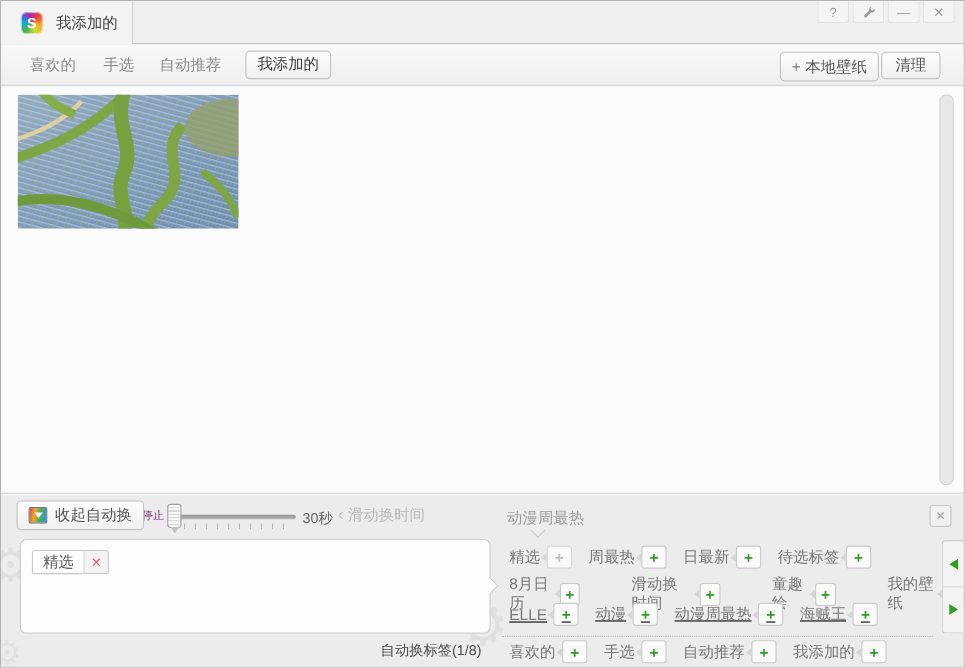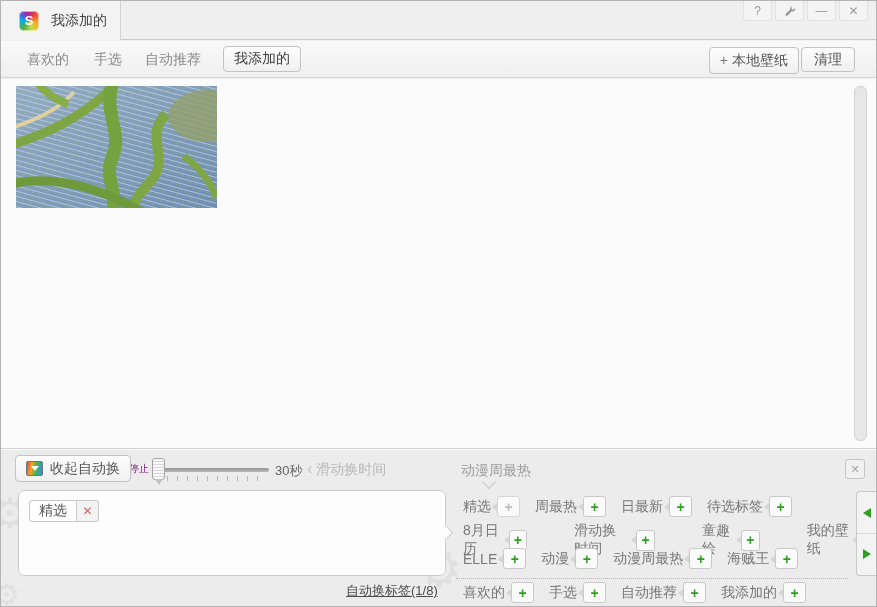--- a/index.html
+++ b/index.html
@@ -95,24 +95,24 @@
   .selected-box .tail { position:absolute; right:-6px; top:36px; width:11px; height:11px;
                   background:#fdfdfd; border-right:1px solid #ccc; border-top:1px solid #ccc;
                   transform:rotate(45deg); }
   .chip { position:absolute; left:10px; top:9px; display:flex; height:22px; }
   .chip-label { padding:0 9px; display:flex; align-items:center; font-size:14px; color:#555;
                 background:#fff; border:1px solid #c8c8c8; border-radius:3px 0 0 3px; }
   .chip-remove { position:relative; width:22px; display:flex; align-items:center; justify-content:center;
                  background:#f3f3f3; border:1px solid #c8c8c8; border-left:none;
                  border-radius:0 3px 3px 0; color:#e05c5c; font-weight:bold; font-size:12px; cursor:pointer; }
 
-  .counter { position:absolute; left:345px; top:133px; font-size:13px; color:#4c4c4c;text-decoration:underline; }
+  .counter { position:absolute; left:345px; top:133px; font-size:13px; color:#4c4c4c; }
 
   .tag-row { position:absolute; left:462px; display:flex; gap:15px; align-items:center; z-index:1; }
-  .row-a { top:47px; } .row-b { top:73px;gap:47px; } .row-c { top:99px; } .row-d { top:133px; }
+  .row-a { top:47px; } .row-b { top:73px;gap:47px; } .row-c { top:99px;text-decoration:underline; } .row-d { top:133px; }
   .tag-group { display:flex; align-items:center; gap:6px; }
   .tag-label { font-size:14px; color:#787878; }
   .plus { position:relative; width:23px; height:21px; background:#fafafa;
           border:1px solid #c9c9c9; border-radius:3px; color:#2f9e23; font-weight:bold;
           font-size:14px; line-height:18px; text-align:center; cursor:pointer;
           font-family:inherit; }
   .plus::before { content:""; position:absolute; left:-6px; top:50%; margin-top:-4px;
           border-top:4px solid transparent; border-bottom:4px solid transparent;
           border-right:5px solid #d6d6d6; }
   .plus.disabled { color:#bdbdbd; border-color:#d6d6d6; cursor:default; }

